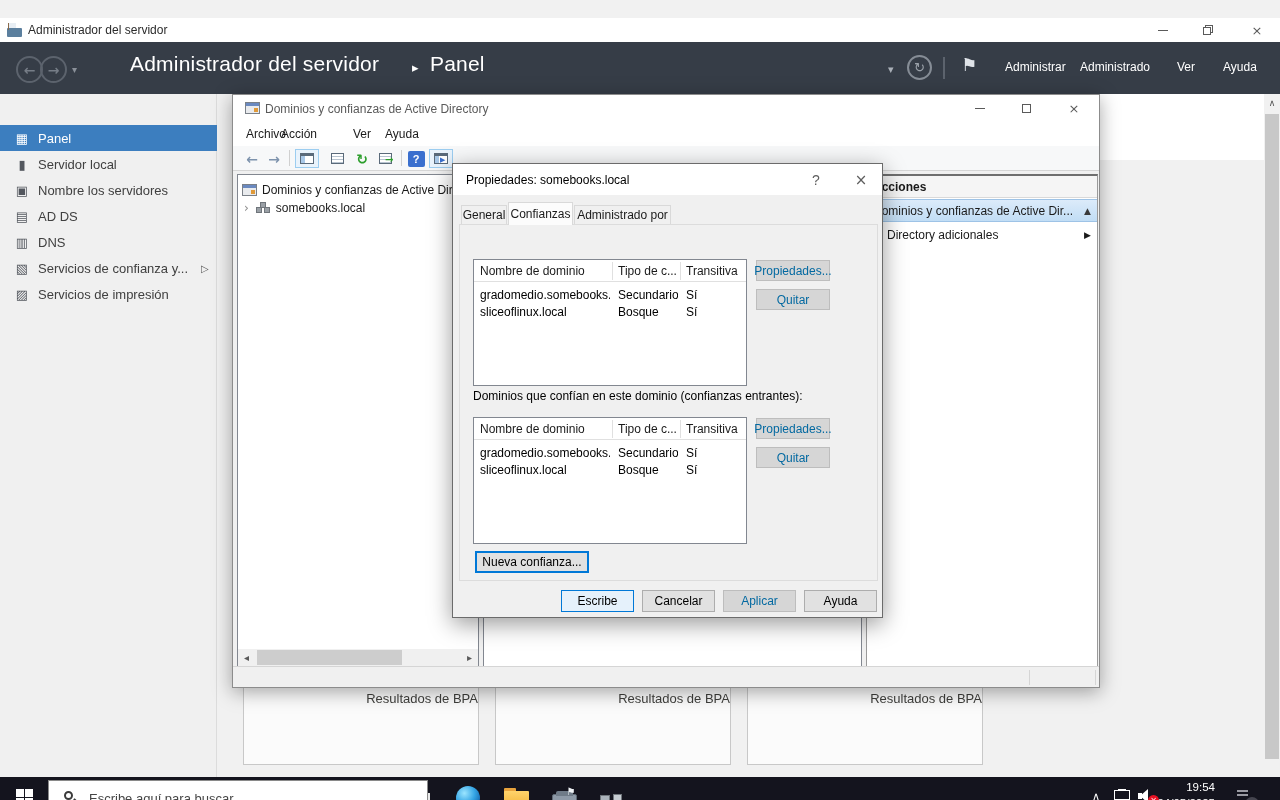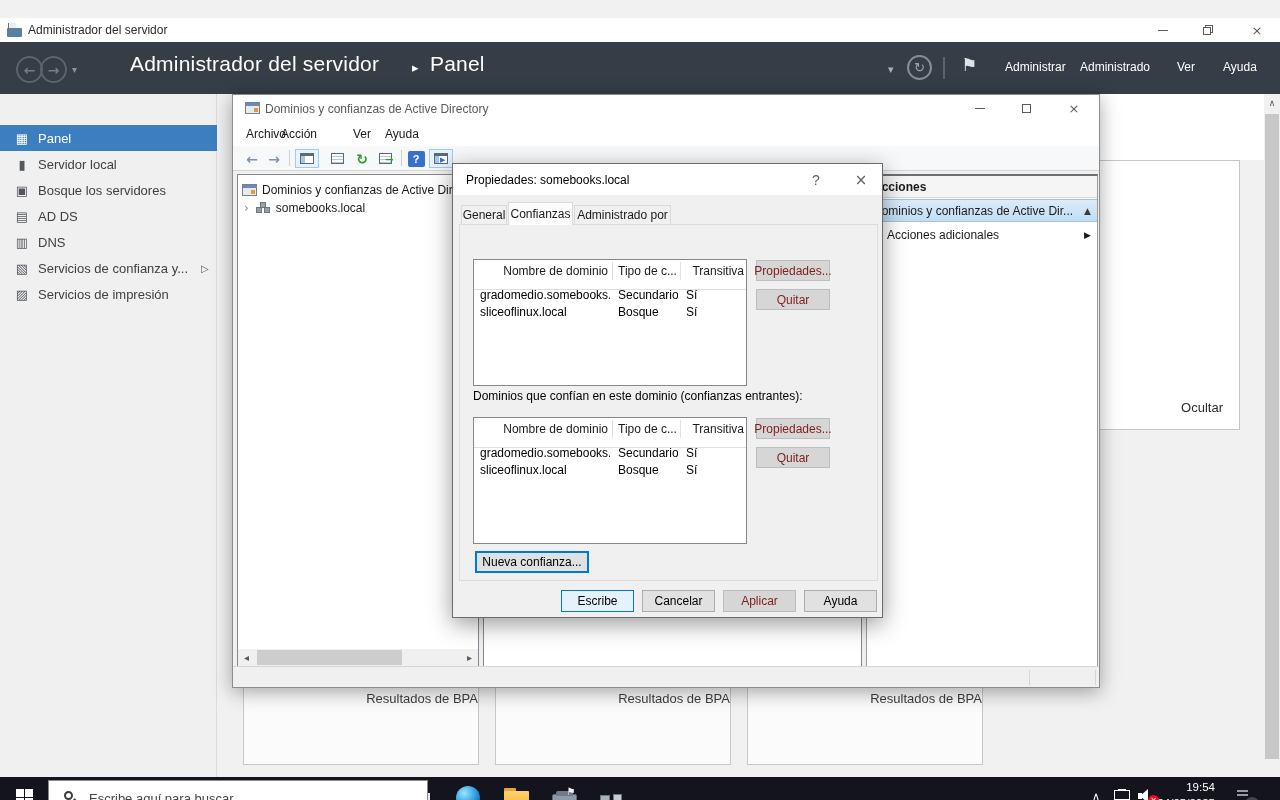--- a/index.html
+++ b/index.html
@@ -85,26 +85,26 @@
   
   .dlg { left:452px; top:145px; width:431px; height:455px; background:#f0f0f0; border:1px solid #6b6b6b; box-shadow:0 6px 22px rgba(0,0,0,.4); z-index:5; }
   .dlg-titlebar { position:absolute; left:0; top:0; width:100%; height:31px; background:#ffffff; }
   .dlg-title { position:absolute; left:13px; top:9px; color:#000; font-size:12px; }
   .dlg-ctl { position:absolute; top:0; width:40px; height:31px; display:flex; align-items:center; justify-content:center; color:#5f5f5f; font-size:14px; }
   .tab { position:absolute; background:#f0f0f0; border:1px solid #d9d9d9; border-bottom:none; text-align:center; font-size:12px; color:#1a1a1a; }
   .tab.active { background:#fcfcfc; z-index:2; }
   .tabpage { position:absolute; left:6px; top:60px; width:419px; height:357px; background:#f0f0f0; border:1px solid #dcdcdc; }
   .grp-label { position:absolute; font-size:12px; color:#000; white-space:nowrap; }
   .lview { position:absolute; width:274px; height:127px; background:#ffffff; border:1px solid #828790; }
-  .lv-hdr { position:absolute; left:0; top:0; width:100%; height:30px; border-bottom:1px solid #e0e0e0;text-align:right; }
+  .lv-hdr { position:absolute; left:0; top:0; width:100%; height:22px; border-bottom:1px solid #e0e0e0; }
   .lv-col { position:absolute; top:4px; font-size:12px; color:#1a1a1a; white-space:nowrap; overflow:hidden; }
   .lv-colsep { position:absolute; top:2px; width:1px; height:18px; background:#e0e0e0; }
   .lv-cell { position:absolute; font-size:12px; color:#000; white-space:nowrap; overflow:hidden; }
   .btn { position:absolute; background:#e1e1e1; border:1px solid #adadad; font-size:12px; color:#000; text-align:center; display:flex; align-items:center; justify-content:center; font-family:"Liberation Sans","DejaVu Sans",sans-serif; }
-  .btn.disabled { background:#d6d6d6; border-color:#bdbdbd; color:#7f1d1d; }
+  .btn.disabled { background:#d6d6d6; border-color:#bdbdbd; color:#0369a1; }
   .btn.default { background:#e5f1fb; border:1px solid #0078d7; }
   .btn.focus { border:2px solid #0078d7; }
 
   
   .taskbar { left:0; top:759px; width:1280px; height:41px; background:#14141e; z-index:10; }
   .tb-slot { position:absolute; top:0; width:48px; height:41px; display:flex; align-items:center; justify-content:center; }
   .startlogo { position:relative; width:17px; height:17px; }
   .startlogo i { position:absolute; width:8px; height:8px; background:#ffffff; }
   .search-box { position:absolute; left:48px; top:762px; width:380px; height:36px; background:#ffffff; border:1px solid #8a8a8a; display:flex; align-items:center; z-index:11; }
   .search-box input { border:none; outline:none; width:300px; font-size:13px; font-family:"Liberation Sans","DejaVu Sans",sans-serif; color:#3c3c3c; background:transparent; }
@@ -194,21 +194,21 @@
     <div class="side-item selected" style="top:31px;">
       <span class="side-ico dj">▦</span>
       <span class="lbl">Panel</span>
     </div>
     <div class="side-item" style="top:57px;">
       <span class="side-ico dj">▮</span>
       <span class="lbl">Servidor local</span>
     </div>
     <div class="side-item" style="top:83px;">
       <span class="side-ico dj">▣</span>
-      <span class="lbl">Bosque los servidores</span>
+      <span class="lbl">Nombre los servidores</span>
     </div>
     <div class="side-item" style="top:109px;">
       <span class="side-ico dj">▤</span>
       <span class="lbl">AD DS</span>
     </div>
     <div class="side-item" style="top:135px;">
       <span class="side-ico dj">▥</span>
       <span class="lbl">DNS</span>
     </div>
     <div class="side-item" style="top:161px;">
@@ -217,23 +217,20 @@
       <span class="side-sub dj">▷</span>
     </div>
     <div class="side-item" style="top:187px;">
       <span class="side-ico dj">▨</span>
       <span class="lbl">Servicios de impresión</span>
     </div>
   </div>
 
   
   <div class="abs white-strip"></div>
-  <div class="abs welcome-panel">
-    <span style="position:absolute; right:16px; bottom:14px; font-size:13px; color:#2b2b2b;">Ocultar</span>
-  </div>
   <div class="abs sm-scrollbar">
     <div class="sm-scroll-up dj">∧</div>
     <div class="sm-scroll-thumb"></div>
   </div>
   <div class="bpa-tile" style="left:243px;">
     <div class="t">Resultados de BPA</div>
   </div>
   <div class="bpa-tile" style="left:495px;">
     <div class="t">Resultados de BPA</div>
   </div>
@@ -320,21 +317,21 @@
 
     <div class="pane" style="left:250px; top:79px; width:379px; height:493px;"></div>
 
     <div class="actions-pane" style="left:633px; top:79px; width:232px; height:493px;">
       <div class="actions-hdr">Acciones</div>
       <div class="actions-sel">
         <span style="margin-left:6px; white-space:nowrap; overflow:hidden; width:200px;">Dominios y confianzas de Active Dir...</span>
         <span class="dj" style="position:absolute; right:6px; font-size:9px; color:#3a3a3a;">▲</span>
       </div>
       <div class="actions-item">
-        <span style="margin-left:20px;">Acciones adicionales</span>
+        <span style="margin-left:20px;">Directory adicionales</span>
         <span class="dj" style="position:absolute; right:6px; font-size:9px; color:#1a1a1a;">▶</span>
       </div>
     </div>
 
     <div class="mmc-statusbar">
       <div class="st-sep" style="left:796px;"></div>
       <div class="st-sep" style="left:862px;"></div>
     </div>
   </div>
 

